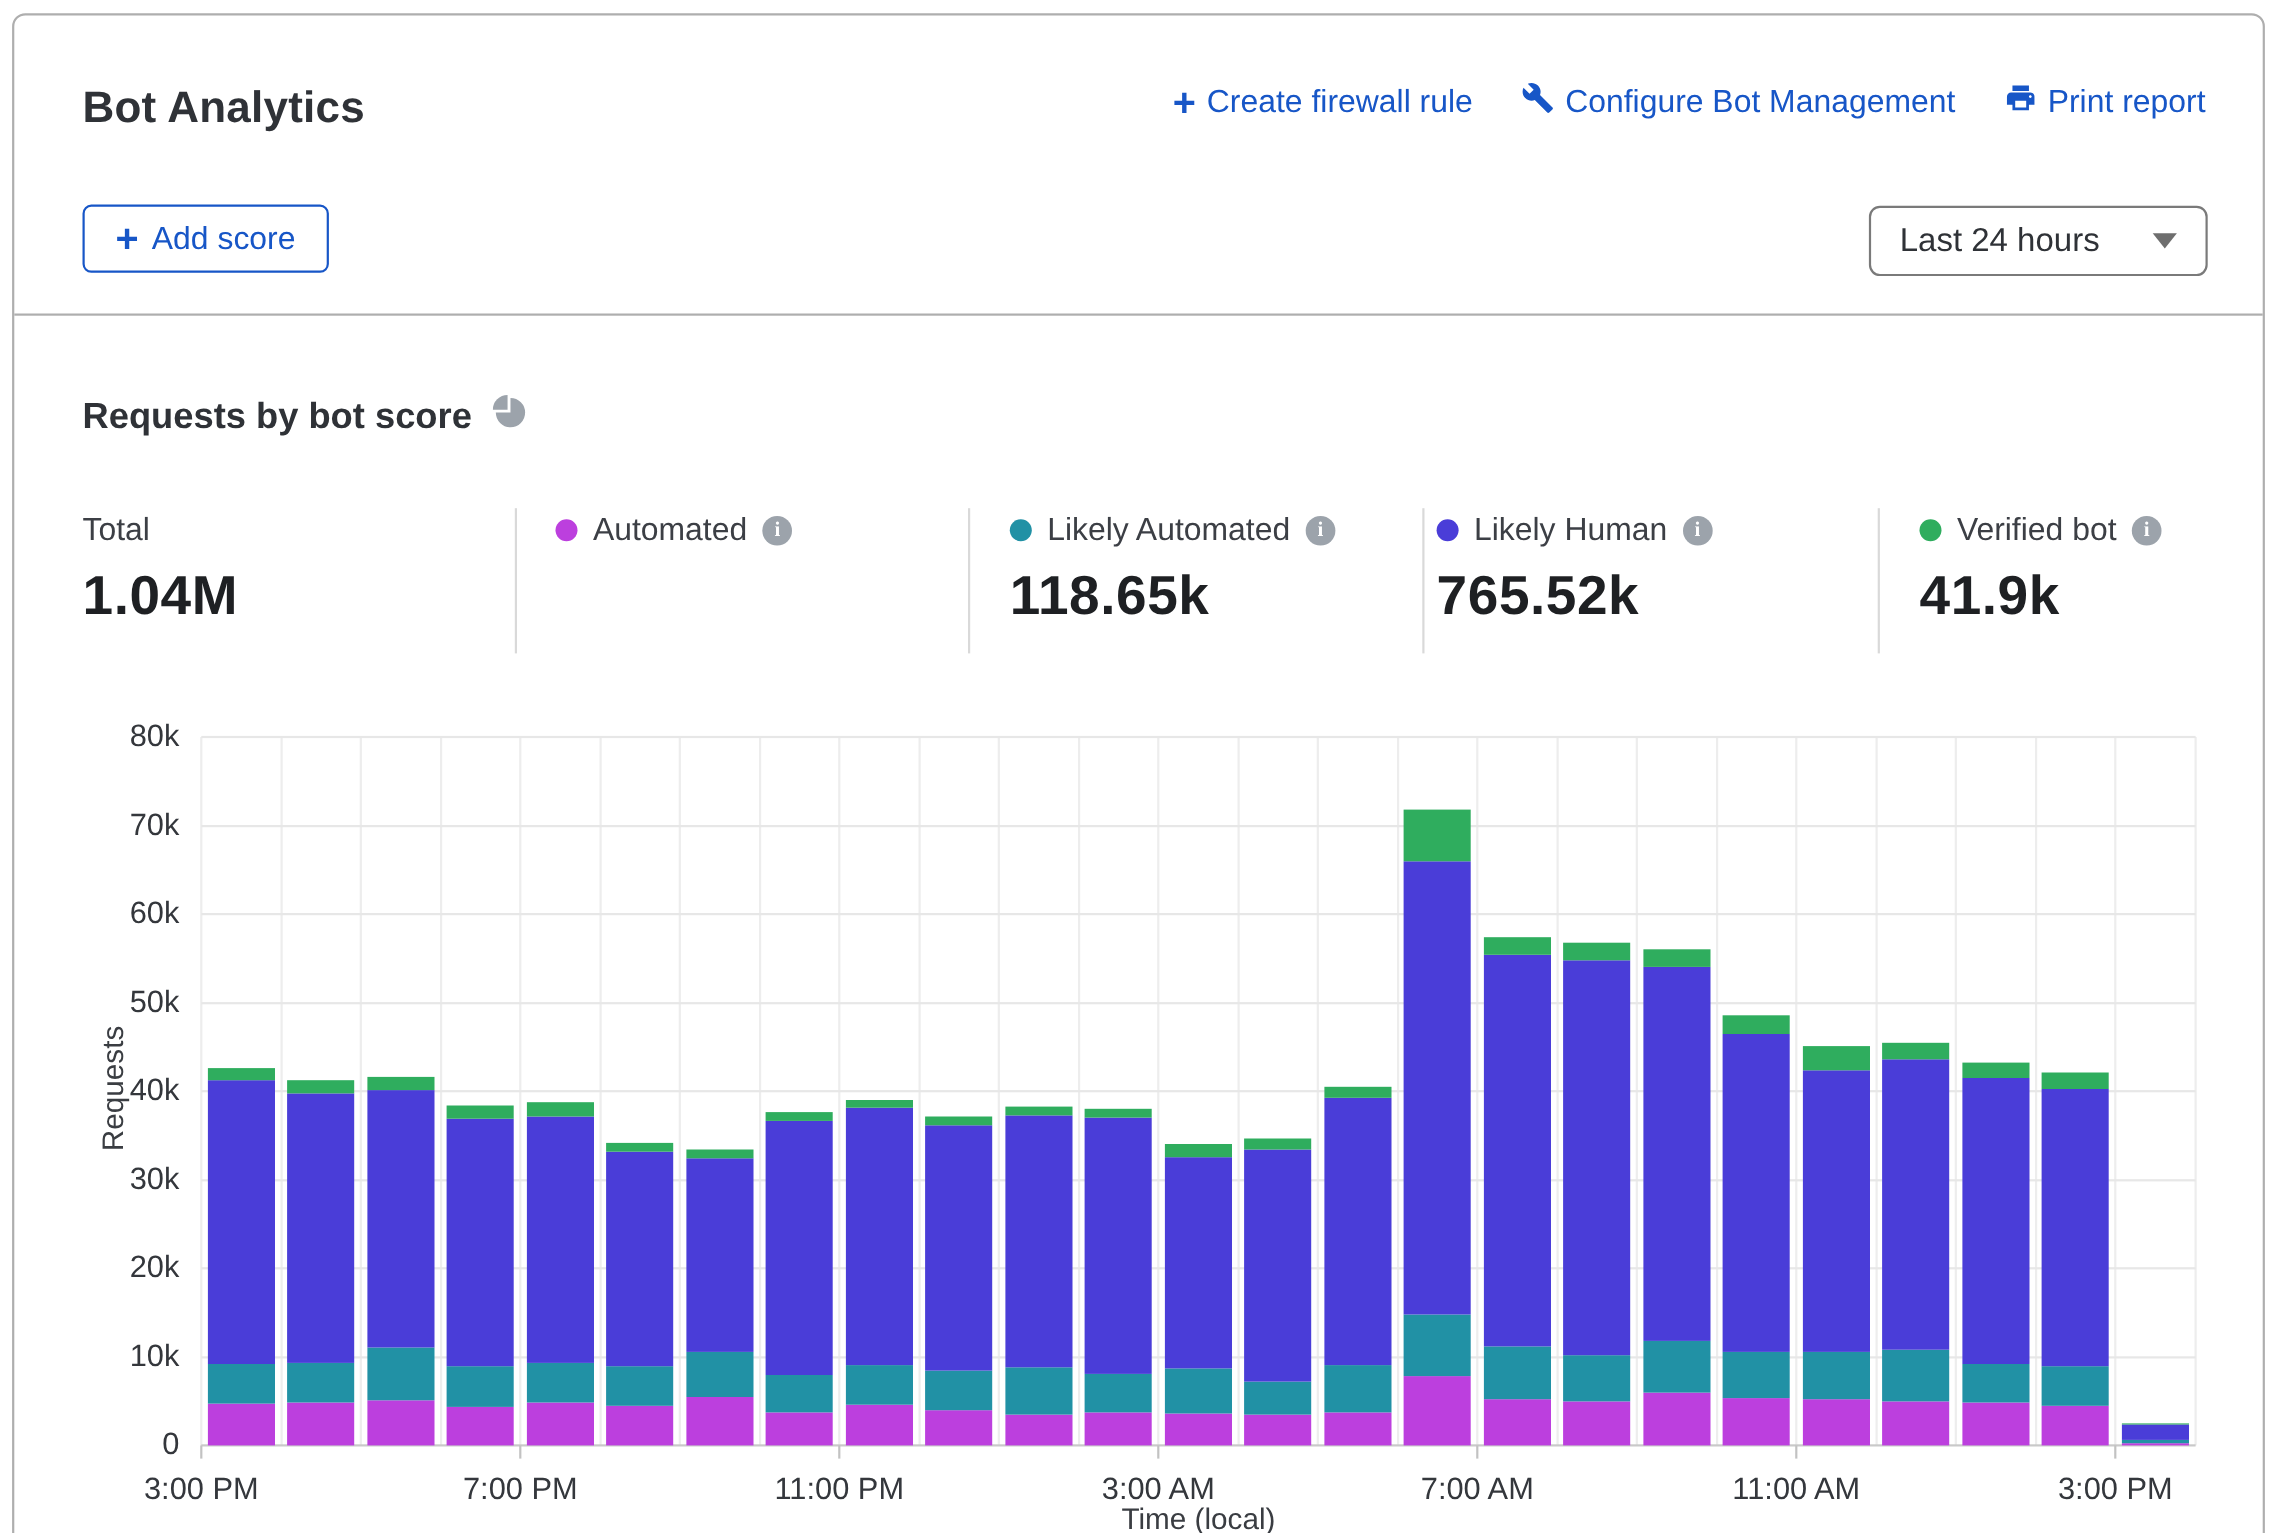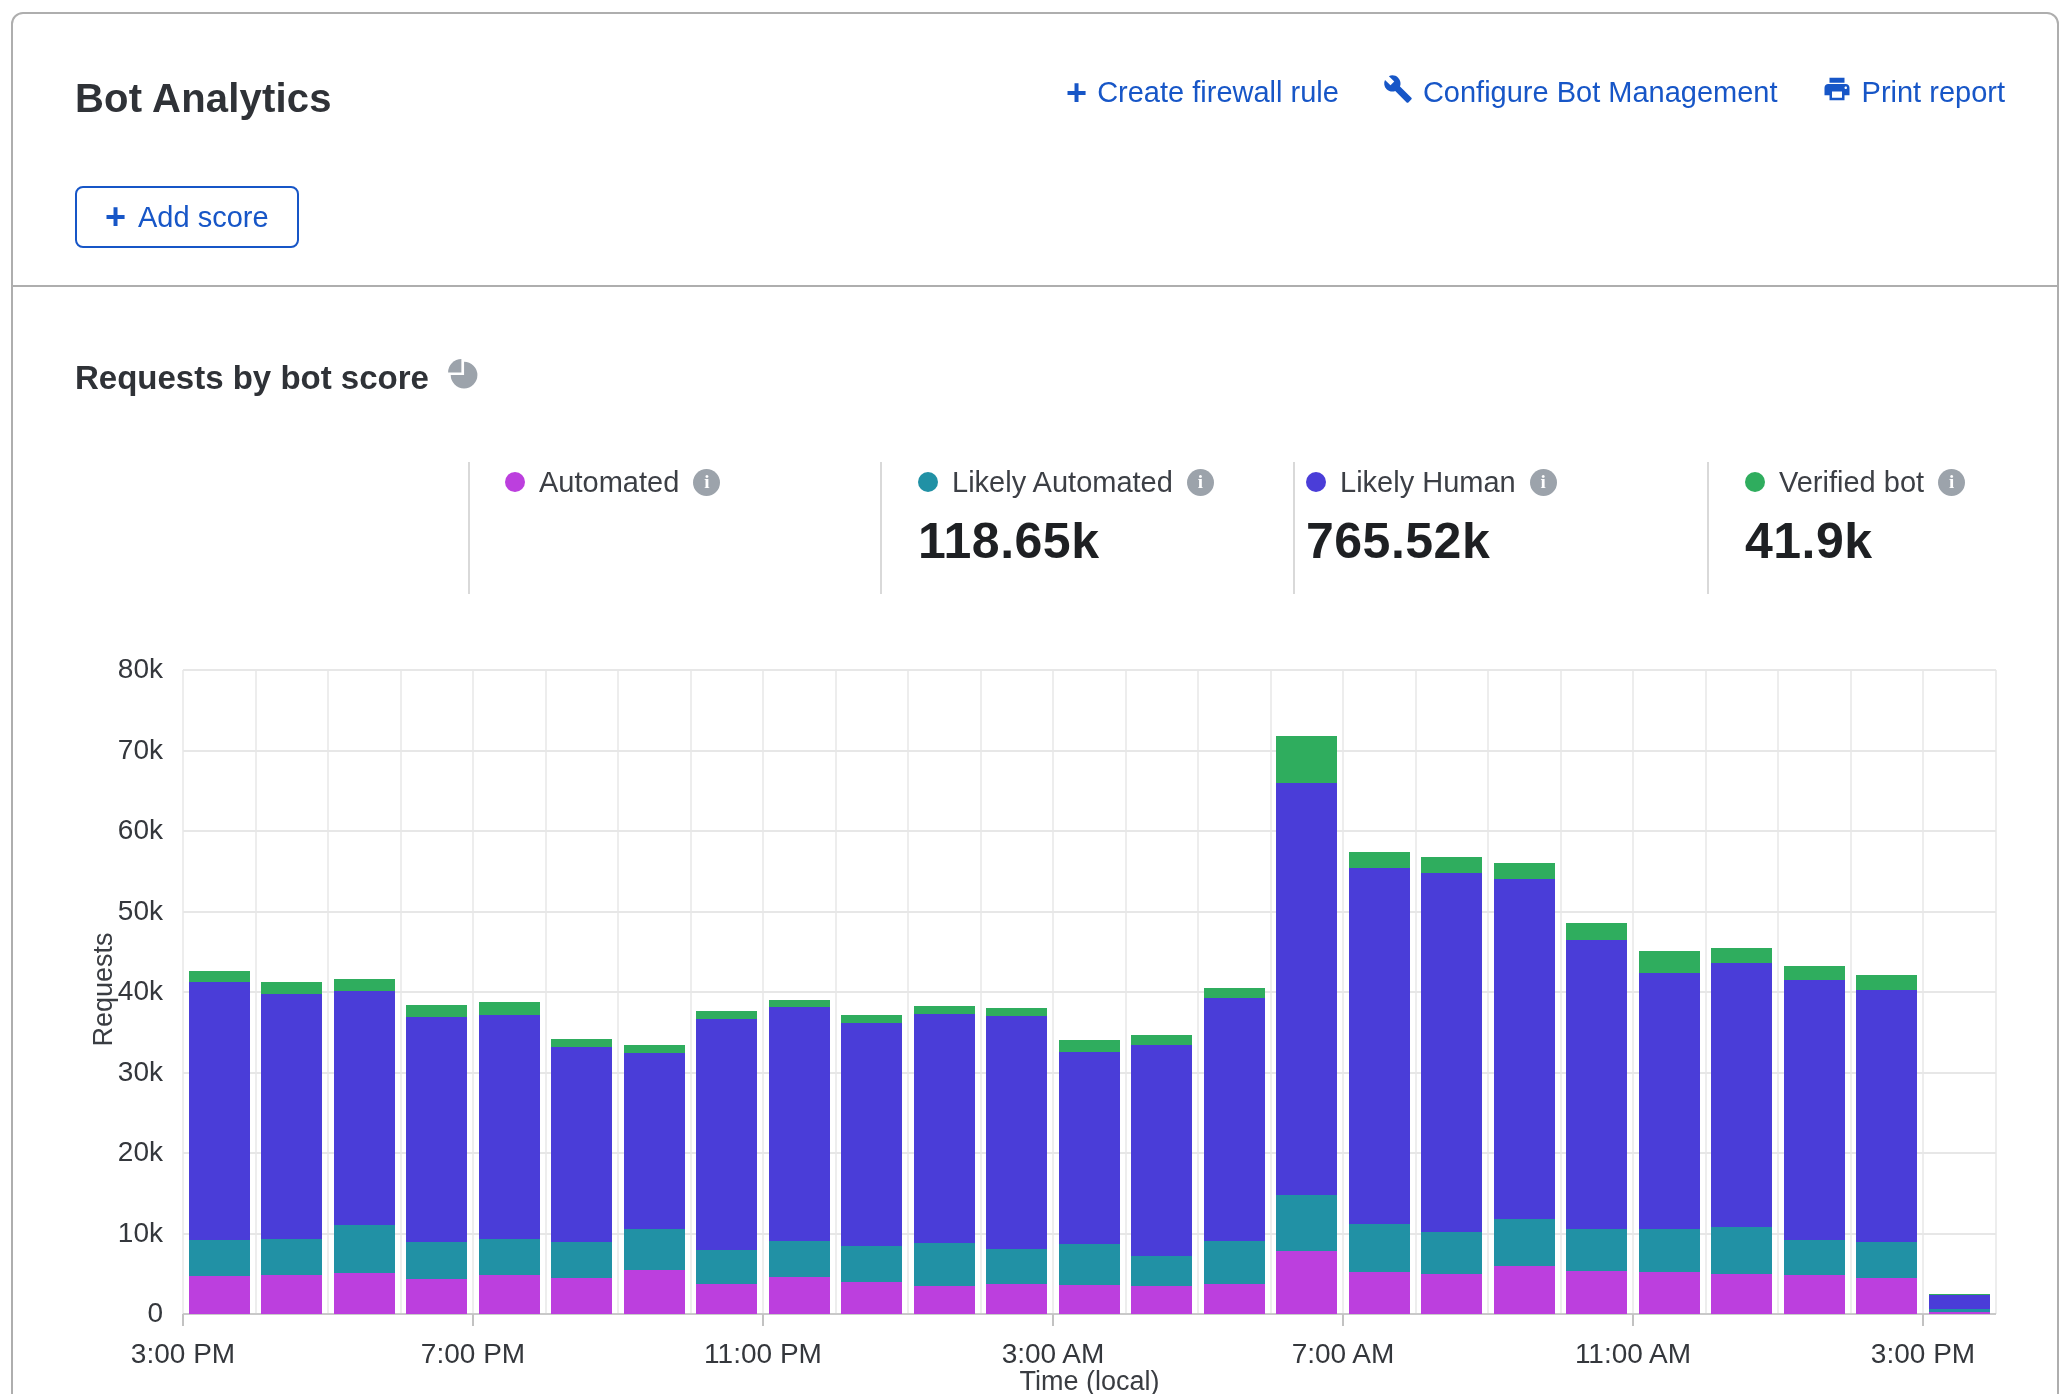--- a/index.html
+++ b/index.html
@@ -81,33 +81,43 @@
           </svg></span>
       <span>Print report</span>
     </a>
   </div>
 
   <button class="add-filter">
     <span class="plus-glyph">+</span>
     <span>Add score</span>
   </button>
 
+  <div class="dropdown">
+    <span>Last 24 hours</span>
+    <span class="caret"></span>
+  </div>
 
   <div class="header-divider"></div>
 
   <div class="section-title">
     <span>Requests by bot score</span>
     <span>
       <svg viewBox="0 0 24 24" width="32" height="32" fill="#9CA3AB">
         <path d="M12.8 12.8 L12.8 2.8 A10 10 0 1 1 2.8 12.8 Z"></path>
         <path d="M10.8 10.8 L10.8 0.8 A10 10 0 0 0 0.8 10.8 Z"></path>
       </svg>
     </span>
   </div>
 
+  <div class="stat" style="left:62px">
+    <div class="lbl-row">
+        <span class="lbl">Total</span>
+      </div>
+    <div class="val">1.04M</div>
+  </div>
   <div class="stat-divider" style="left:455px"></div>
   <div class="stat" style="left:492px">
     <div class="lbl-row">
         <span class="dot" style="background: rgb(188, 63, 222);"></span>
       <span class="lbl">Automated</span>
       <span class="info">i</span>
       </div>
   </div>
   <div class="stat-divider" style="left:867px"></div>
   <div class="stat" style="left:905px">

